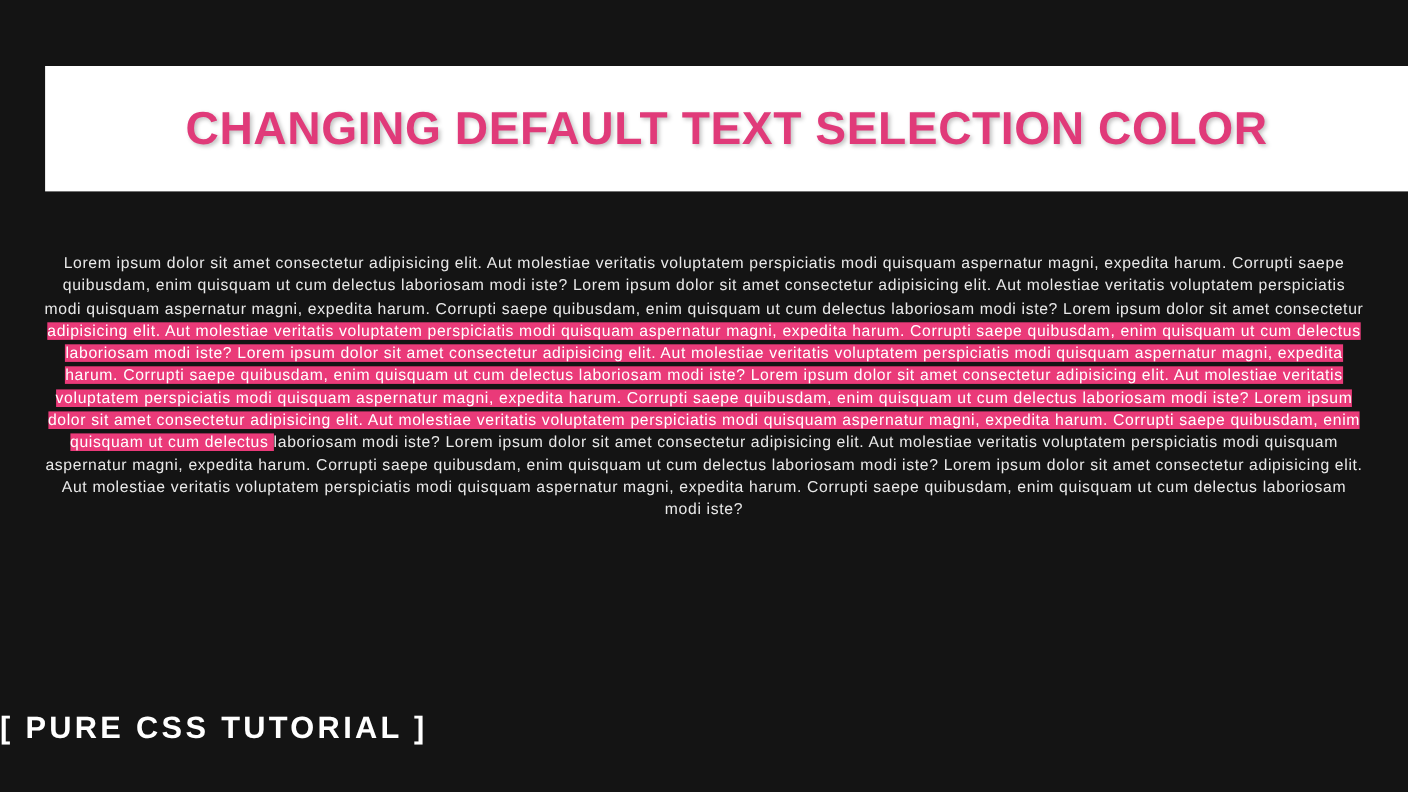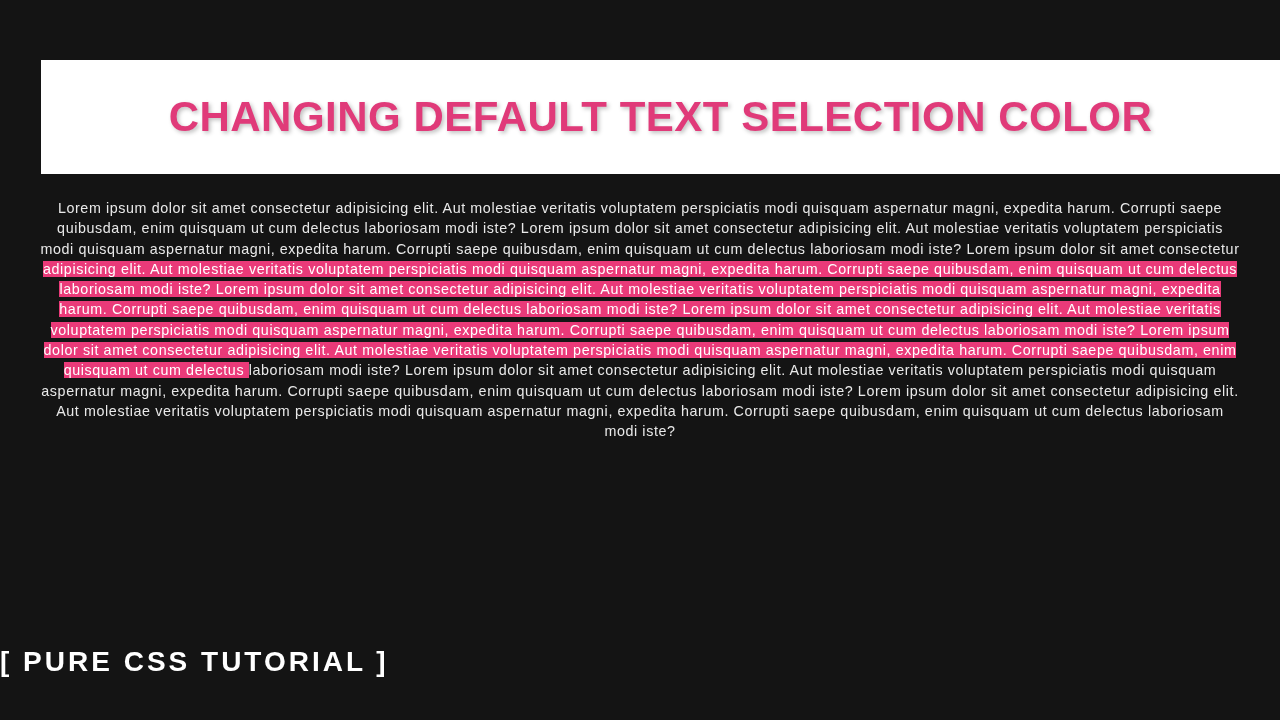--- a/index.html
+++ b/index.html
@@ -21,21 +21,21 @@
   .title-band h1 {
     color: #e03a79;
     font-size: 42px;
     font-weight: 900;
     letter-spacing: 0.5px;
     text-shadow: 2px 2px 4px rgba(0,0,0,0.25);
     text-align: center;
     white-space: nowrap;
   }
   .body-area {
-    padding: 24px 40px 0 40px;
+    padding: 56px 40px 0 40px;
     color: #e9e9e9;
     font-size: 14.3px;
     line-height: 1.42;
     letter-spacing: 0.6px;
     text-align: center;
     font-family: "Verdana", "Segoe UI", sans-serif;
   }
   .body-area p { white-space: normal; }
   .hl {
     background: #ea3a79;

